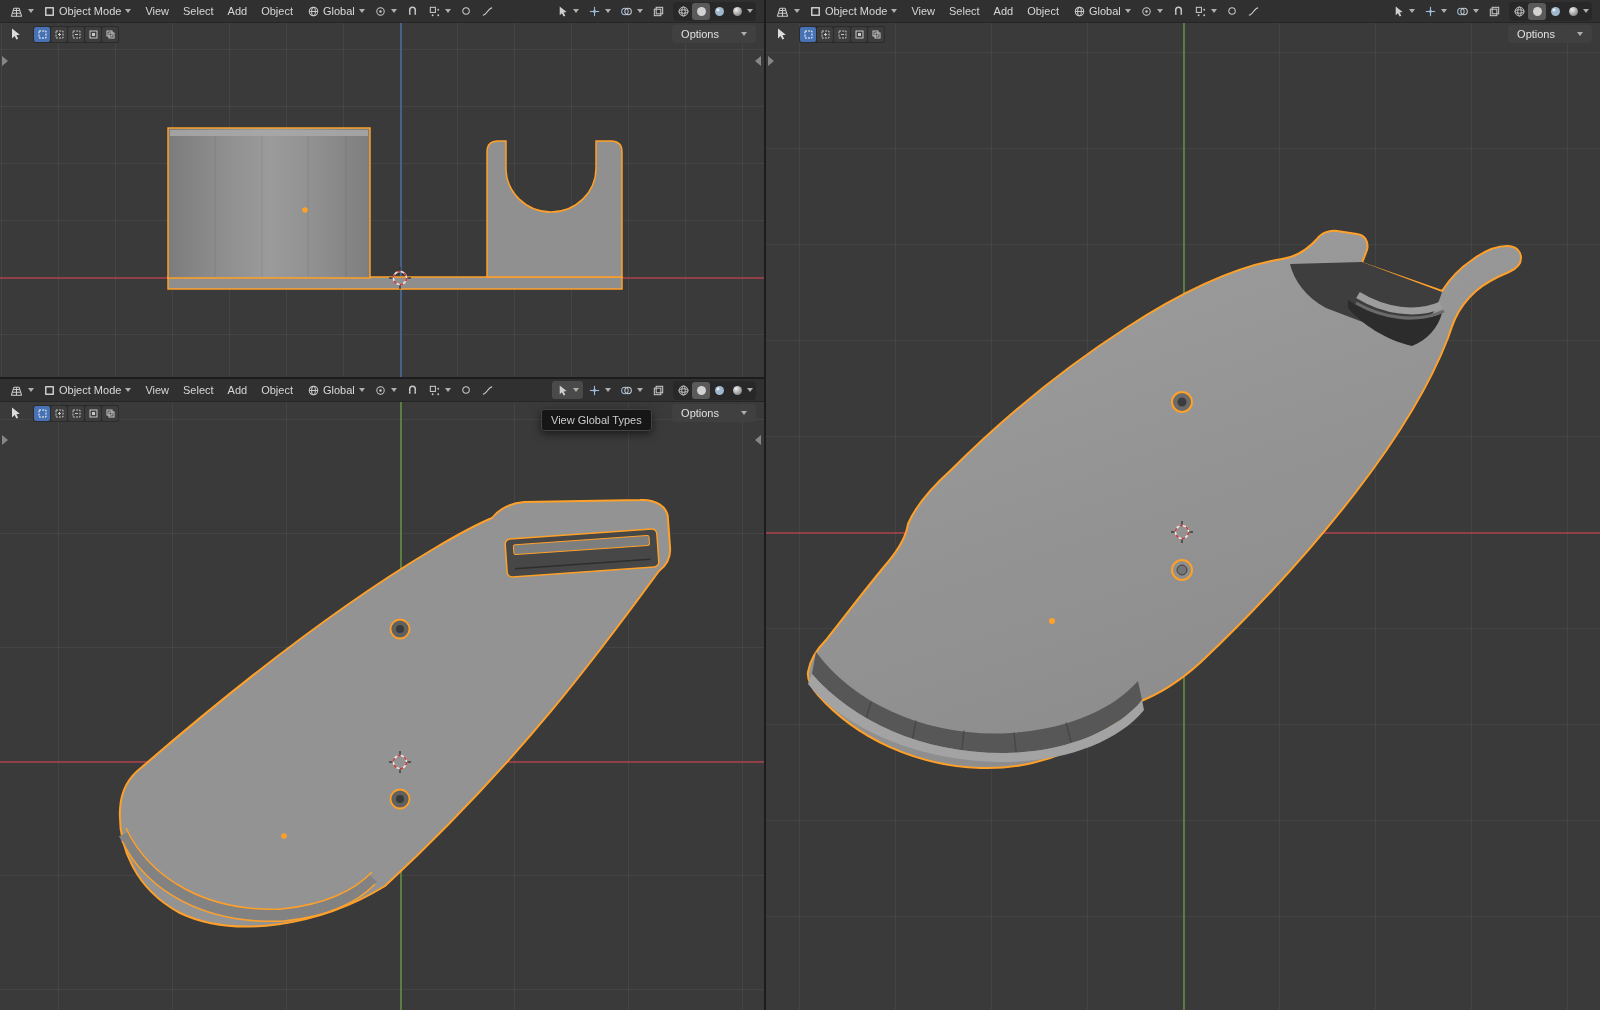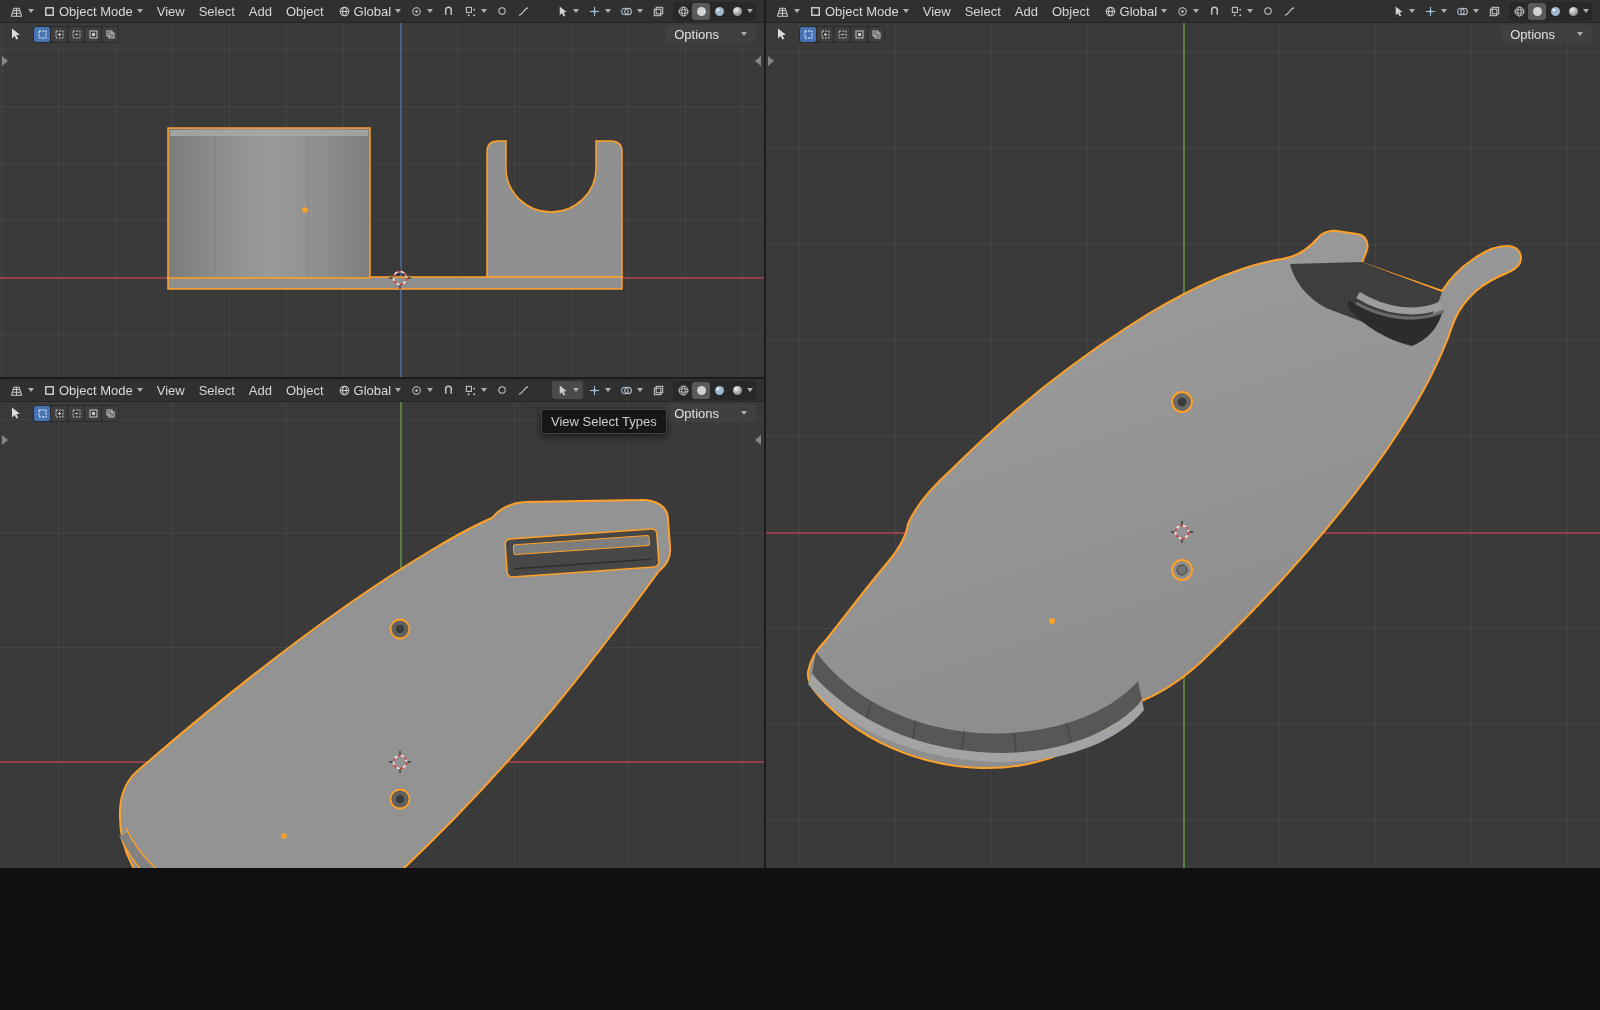--- a/index.html
+++ b/index.html
@@ -1,17 +1,17 @@
 <!DOCTYPE html>
 <html><head>
 <meta charset="utf-8">
 <style>
   html,body { margin:0; padding:0; background:#101010; }
-  .screen { position:relative; width:1600px; height:868px; background:#1c1c1c; overflow:hidden;
-            font-family:"Liberation Sans", sans-serif; font-size:13px; color:#d9d9d9; }
+  .screen { position:relative; width:1600px; height:1010px; background:#1c1c1c; overflow:hidden;
+            font-family:"Liberation Sans", sans-serif; font-size:11px; color:#d9d9d9; }
 
   .viewport { position:absolute; background:#3a3a3a; overflow:hidden; }
   .vp-tl { left:0;   top:0;     width:764px; height:377px; }
   .vp-bl { left:0;   top:379px; width:764px; height:631px; }
   .vp-r  { left:766px; top:0;   width:834px; height:1010px; }
 
   .grid { position:absolute; inset:0;
           background-image:
             linear-gradient(to right, rgba(255,255,255,0.05) 1px, transparent 1px),
             linear-gradient(to bottom, rgba(255,255,255,0.05) 1px, transparent 1px); }
@@ -497,21 +497,21 @@
             </svg>
         </span>
       </div>
       <div class="options-btn">
         <span>Options</span>
         <i class="chev"></i>
       </div>
     </div>
 
     <div class="tooltip">
-      <span>View Select Types</span>
+      <span>View Global Types</span>
     </div>
 
     <i class="edge-arrow-r"></i>
     <i class="edge-arrow-l"></i>
   </section>
 
   <section class="viewport vp-r">
     <div class="grid"></div>
     <div class="axis v ax-green" style="left:417px;"></div>
     <div class="axis h ax-red" style="top:532px;"></div>

